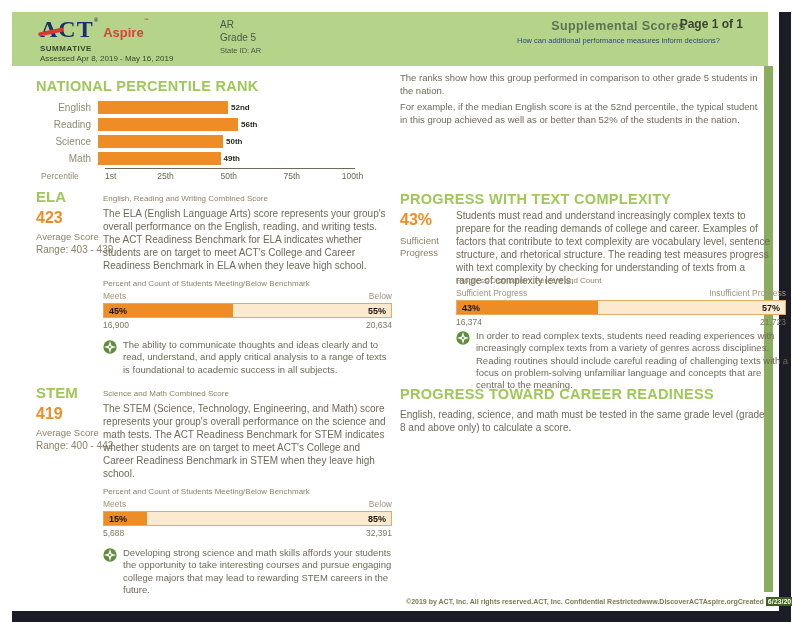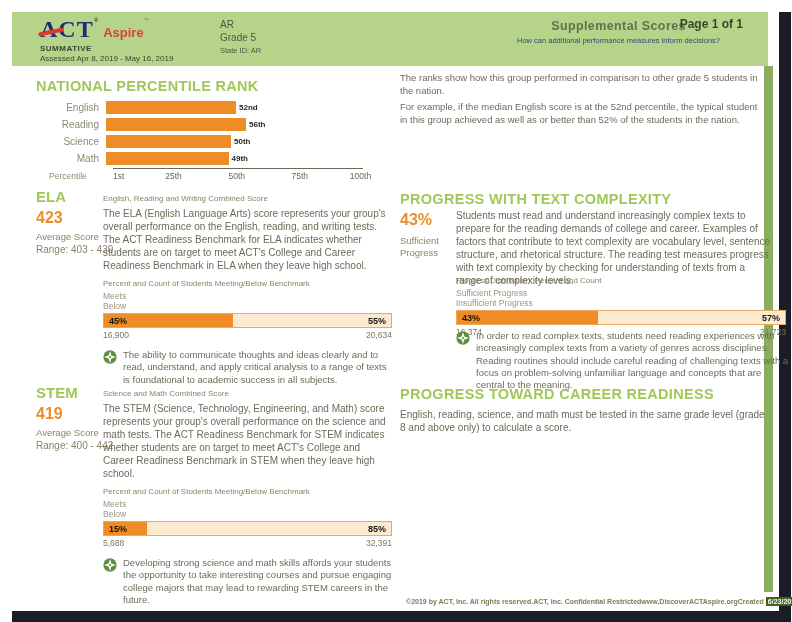--- a/index.html
+++ b/index.html
@@ -25,21 +25,21 @@
   .report-sub { font-size:7.5px; color:#2a4a7b; margin-top:3px; }
   .page-ind { position:absolute; right:25px; top:5px; font-size:12px; font-weight:bold; color:#394430;padding-left:46px; }
 
   .right-stripe { position:absolute; left:764px; top:66px; width:9px; height:526px; background:#8aad5e; }
 
   
   .h-green { font-size:14.5px; font-weight:bold; color:#9fc858; letter-spacing:0.3px; }
 
   
   .npr-title { position:absolute; left:36px; top:78px; }
-  .npr-chart { position:absolute; left:44px; top:99px; width:350px; }
+  .npr-chart { position:absolute; left:36px; top:99px; width:350px; }
   .npr-row { display:flex; align-items:center; height:16px; margin-bottom:1px; }
   .npr-label { width:62px; text-align:right; padding-right:7px; font-size:10px; color:#8f8a70; }
   .npr-track { width:250px; height:13px; display:flex; align-items:center; }
   .npr-bar { height:13px; background:#ee8d26; }
   .npr-val { font-size:8px; font-weight:bold; color:#2b2b1f; margin-left:3px; white-space:nowrap; }
   .npr-axis { margin-left:69px; width:250px; border-top:1.5px solid #6b6b57; position:relative; height:14px; margin-top:2px; }
   .npr-tick { position:absolute; top:2px; font-size:8.5px; color:#6b6753; transform:translateX(-50%); }
   .npr-tick.first { transform:translateX(0); }
   .npr-axis-label { position:absolute; left:-64px; top:2px; font-size:8.5px; color:#8f8a70; }
   .npr-desc { position:absolute; left:400px; top:72px; width:360px; font-size:9.5px; color:#6e6a59; line-height:1.32; }
@@ -50,21 +50,21 @@
   .rail .r-head { font-size:15px; font-weight:bold; color:#9fc858; }
   .rail .r-score { font-size:16px; font-weight:bold; color:#ee8d26; margin-top:4px; }
   .rail .r-lbl { font-size:9.5px; color:#8c8266; margin-top:4px; line-height:1.25; }
   .rail .r-range { font-size:10px; color:#8c8266; margin-top:1px; white-space:nowrap; }
 
   .caption { font-size:8px; color:#8c8266; }
   .para { font-size:10px; color:#6e6a59; line-height:1.3; margin-top:4px; }
 
   
   .bench { margin-top:7px; }
-  .bench-labels { display:flex; justify-content:space-between; font-size:8.5px; color:#9b947e; margin-top:3px;flex-direction:column; }
+  .bench-labels { display:flex; justify-content:space-between; font-size:8.5px; color:#9b947e; margin-top:3px; }
   .bench-bar { display:flex; height:15px; border:1px solid #e9a963; margin-top:2px; background:#fcead0; }
   .bench-fill { background:#ee8d26; display:flex; align-items:center; }
   .bench-fill span { font-size:9px; font-weight:bold; color:#151510; margin-left:5px; }
   .bench-rest { flex:1; display:flex; align-items:center; justify-content:flex-end;padding-left:30px; }
   .bench-rest span { font-size:9px; font-weight:bold; color:#151510; margin-right:5px; }
   .bench-counts { display:flex; justify-content:space-between; font-size:8.5px; color:#7c765f; margin-top:2px; }
 
   
   .note { display:flex; margin-top:9px; }
   .note svg { flex:0 0 14px; width:14px; height:14px; margin-right:6px; margin-top:1px; }

